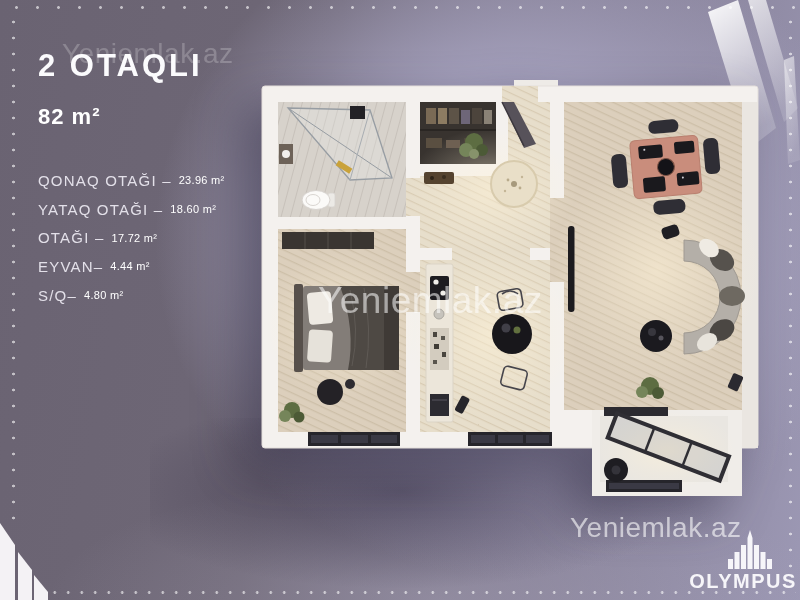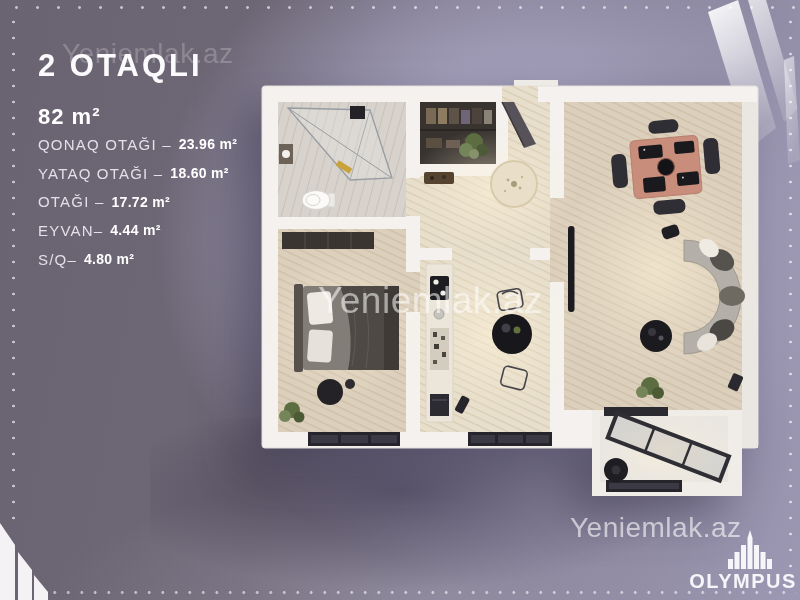--- a/index.html
+++ b/index.html
@@ -15,24 +15,24 @@
   .dots{position:absolute;background-image:radial-gradient(circle, rgba(255,255,255,0.6) 1.1px, rgba(255,255,255,0) 1.7px);}
   .dots-top{left:6px;top:3px;width:790px;height:9px;background-size:21px 9px;}
   .dots-left{left:9px;top:14px;width:9px;height:512px;background-size:9px 16px;}
   .dots-right{left:786px;top:14px;width:9px;height:576px;background-size:9px 16px;}
   .dots-bottom{left:48px;top:588px;width:748px;height:9px;background-size:13.5px 9px;}
 
   
   .info{position:absolute;left:38px;top:48px;color:#fff;z-index:6;}
   .title{font-size:31px;font-weight:700;letter-spacing:3px;color:#fbfbfd;}
   .area{font-size:22px;font-weight:700;margin-top:20px;letter-spacing:1px;}
-  .room-list{}
+  .room-list{margin-top:36px;}
   .room-row{height:28.7px;display:flex;align-items:center;white-space:nowrap;}
   .room-label{font-size:15px;letter-spacing:1.2px;color:#e3e0e9;font-weight:400;}
-  .room-value{font-size:14px;font-weight:700;color:#ffffff;margin-left:7px;letter-spacing:0.3px;}
+  .room-value{font-size:11px;font-weight:400;color:#ffffff;margin-left:7px;letter-spacing:0.3px;}
 
   
   .wm{position:absolute;font-weight:400;letter-spacing:0.5px;pointer-events:none;}
   .wm-top{left:62px;top:38px;font-size:28px;color:rgba(255,255,255,0.22);z-index:7;}
   .wm-center{left:318px;top:280px;font-size:37px;color:rgba(255,255,255,0.55);z-index:5;}
   .wm-bottom{left:570px;top:512px;font-size:28px;color:rgba(255,255,255,0.6);z-index:6;}
 
   
   .brand-icon{position:absolute;left:727px;top:522px;z-index:6;}
   .brand-name{position:absolute;left:683px;top:570px;width:120px;text-align:center;

